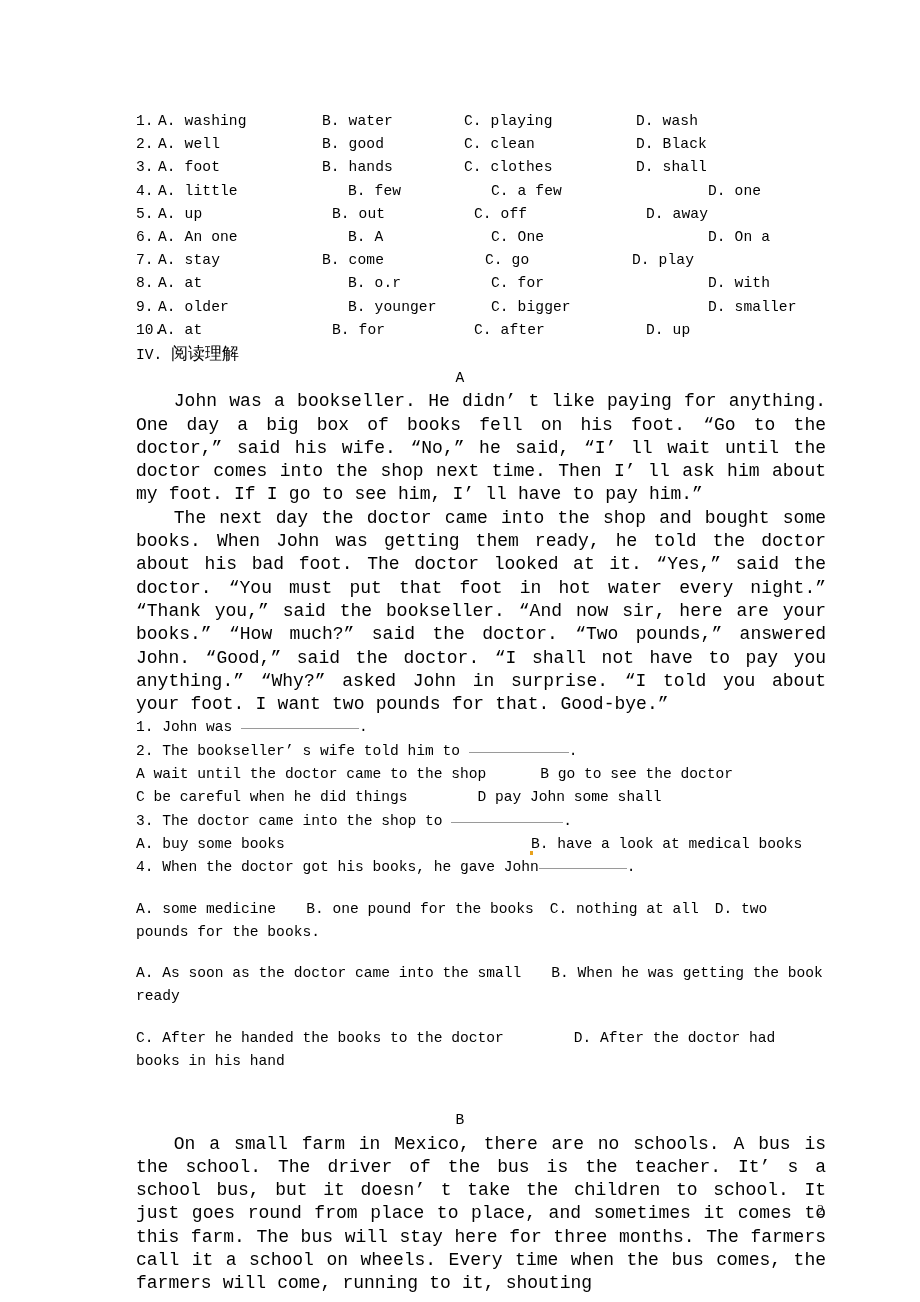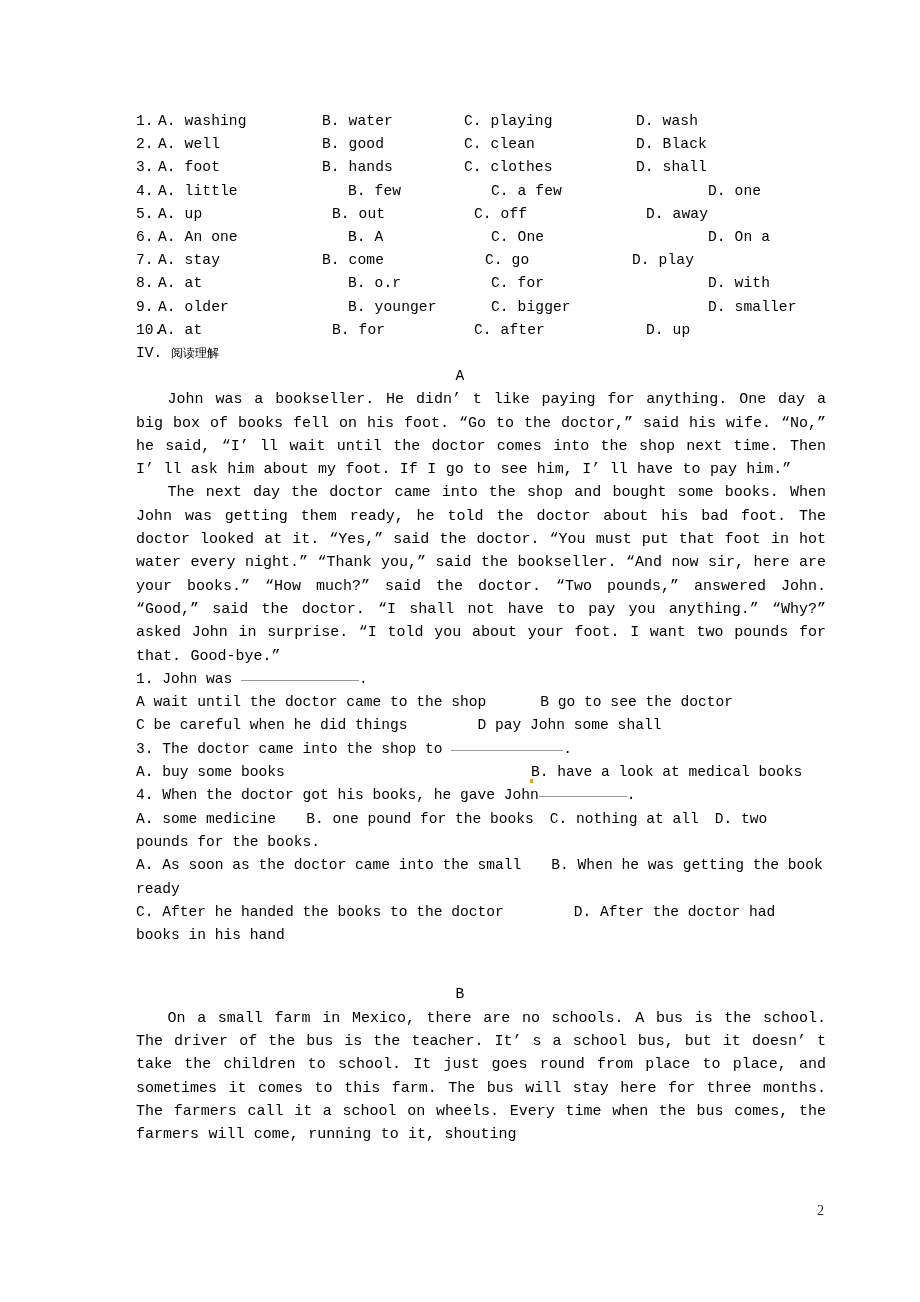--- a/index.html
+++ b/index.html
@@ -66,52 +66,53 @@
 
   
   .section-heading {
     font-size: 14.6px;
     line-height: 23.2px;
     margin-top: 0px;
     white-space: nowrap;
   }
   .section-heading .cn {
     font-family: "DejaVu Sans", "Liberation Sans", sans-serif;
-    font-size: 12px;
+    font-size: 17px;
   }
 
   .passage-label {
     font-size: 14.6px;
     line-height: 23.2px;
     text-align: center;
     width: 648px;
   }
 
   
   .para {
-    font-size: 15px;
+    font-size: 18px;
     line-height: 23.3px;
     text-align: justify;
     text-justify: inter-word;
     width: 690px;
     margin: 0;
     word-spacing: 0.4px;
   }
   .para.indent {
     text-indent: 2.1em;
   }
   .qline {
     font-size: 14.6px;
     line-height: 23.3px;
     width: 690px;
     margin: 0;
     white-space: nowrap;
   }
   .qline.wrap {
     white-space: normal;
+    margin-top: 18px;
   }
 
   
   .blank {
     display: inline-block;
     border-bottom: 1.2px solid #9a9a9a;
     vertical-align: 2px;
   }
   .blank.w1 { width: 118px; }
   .blank.w2 { width: 100px; }
@@ -248,20 +249,23 @@
     <div class="passage-label">A</div>
 
     <p class="para indent">John was a bookseller. He didn’ t like paying for anything. One day a big box of books fell on his foot. “Go to the doctor,” said his wife. “No,” he said, “I’ ll wait until the doctor comes into the shop next time. Then I’ ll ask him about my foot. If I go to see him, I’ ll have to pay him.”</p>
     <p class="para indent">The next day the doctor came into the shop and bought some books. When John was getting them ready, he told the doctor about his bad foot. The doctor looked at it. “Yes,” said the doctor. “You must put that foot in hot water every night.” “Thank you,” said the bookseller. “And now sir, here are your books.” “How much?” said the doctor. “Two pounds,” answered John. “Good,” said the doctor. “I shall not have to pay you anything.” “Why?” asked John in surprise. “I told you about your foot. I want two pounds for that. Good-bye.”</p>
 
     <div class="qline">
       <span>1. John was </span><span class="blank w1"></span><span>.</span>
     </div>
 
     <div class="qline">
+      <span>2. The bookseller’ s wife told him to </span><span class="blank w2"></span><span>.</span>
+    </div>
+    <div class="qline">
       <span>A wait until the doctor came to the shop</span><span class="sp-lg"></span><span>B go to see the doctor</span>
     </div>
     <div class="qline">
       <span>C be careful when he did things</span><span class="sp-lg"></span><span class="sp-sm"></span><span>D pay John some shall</span>
     </div>
 
     <div class="qline">
       <span>3. The doctor came into the shop to </span><span class="blank w3"></span><span>.</span>
     </div>
     <div class="qline">

